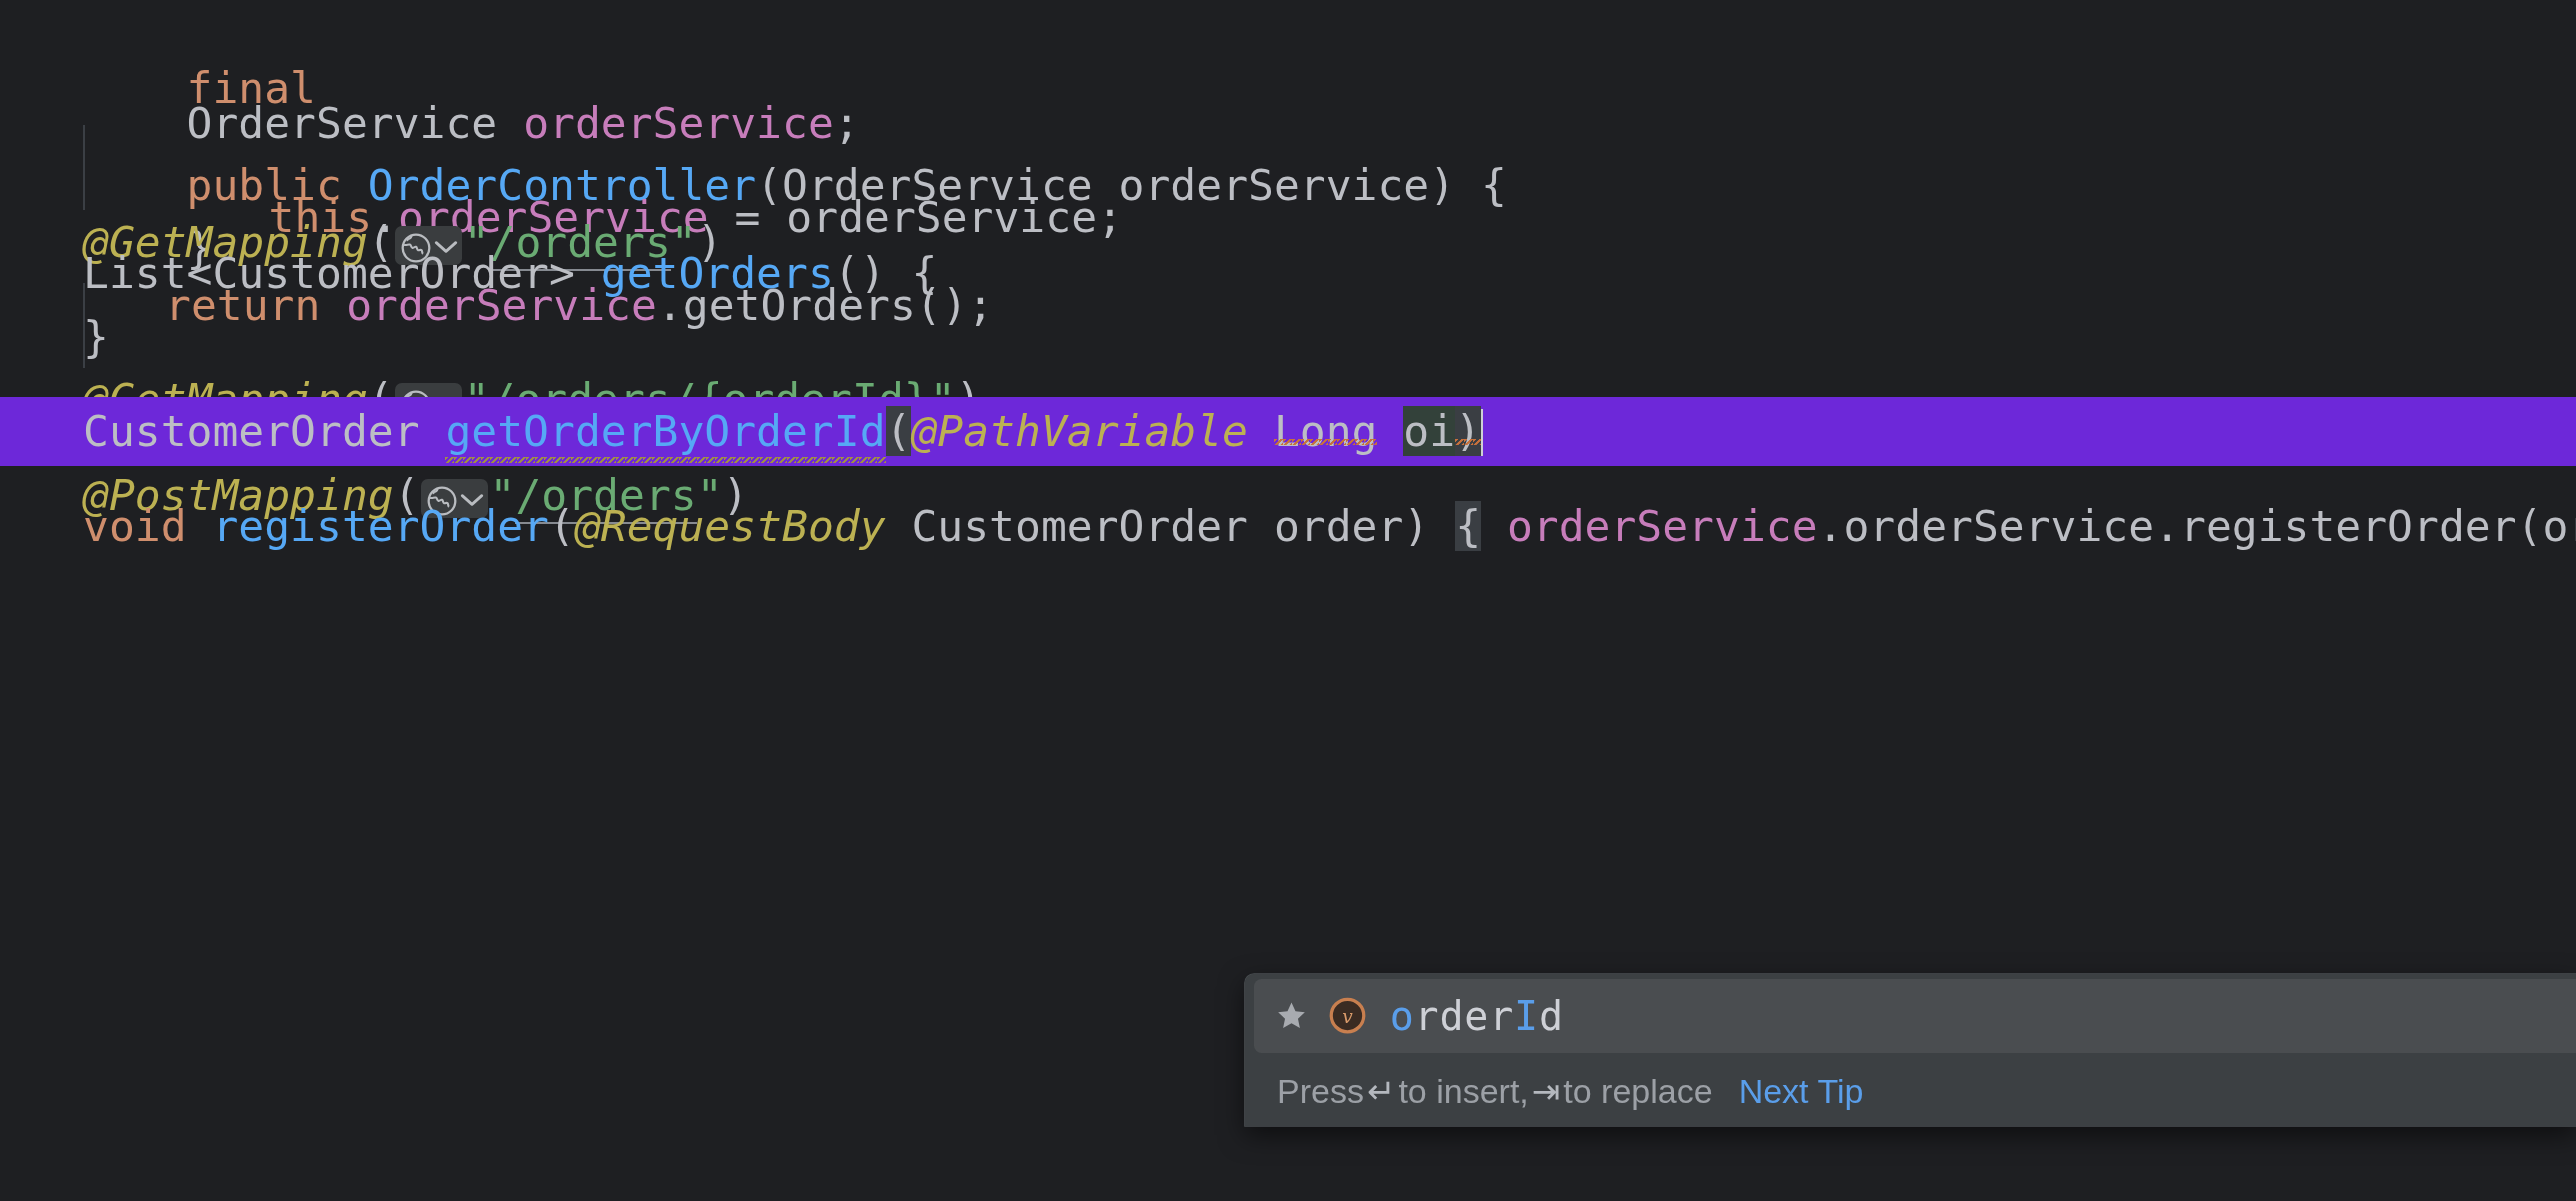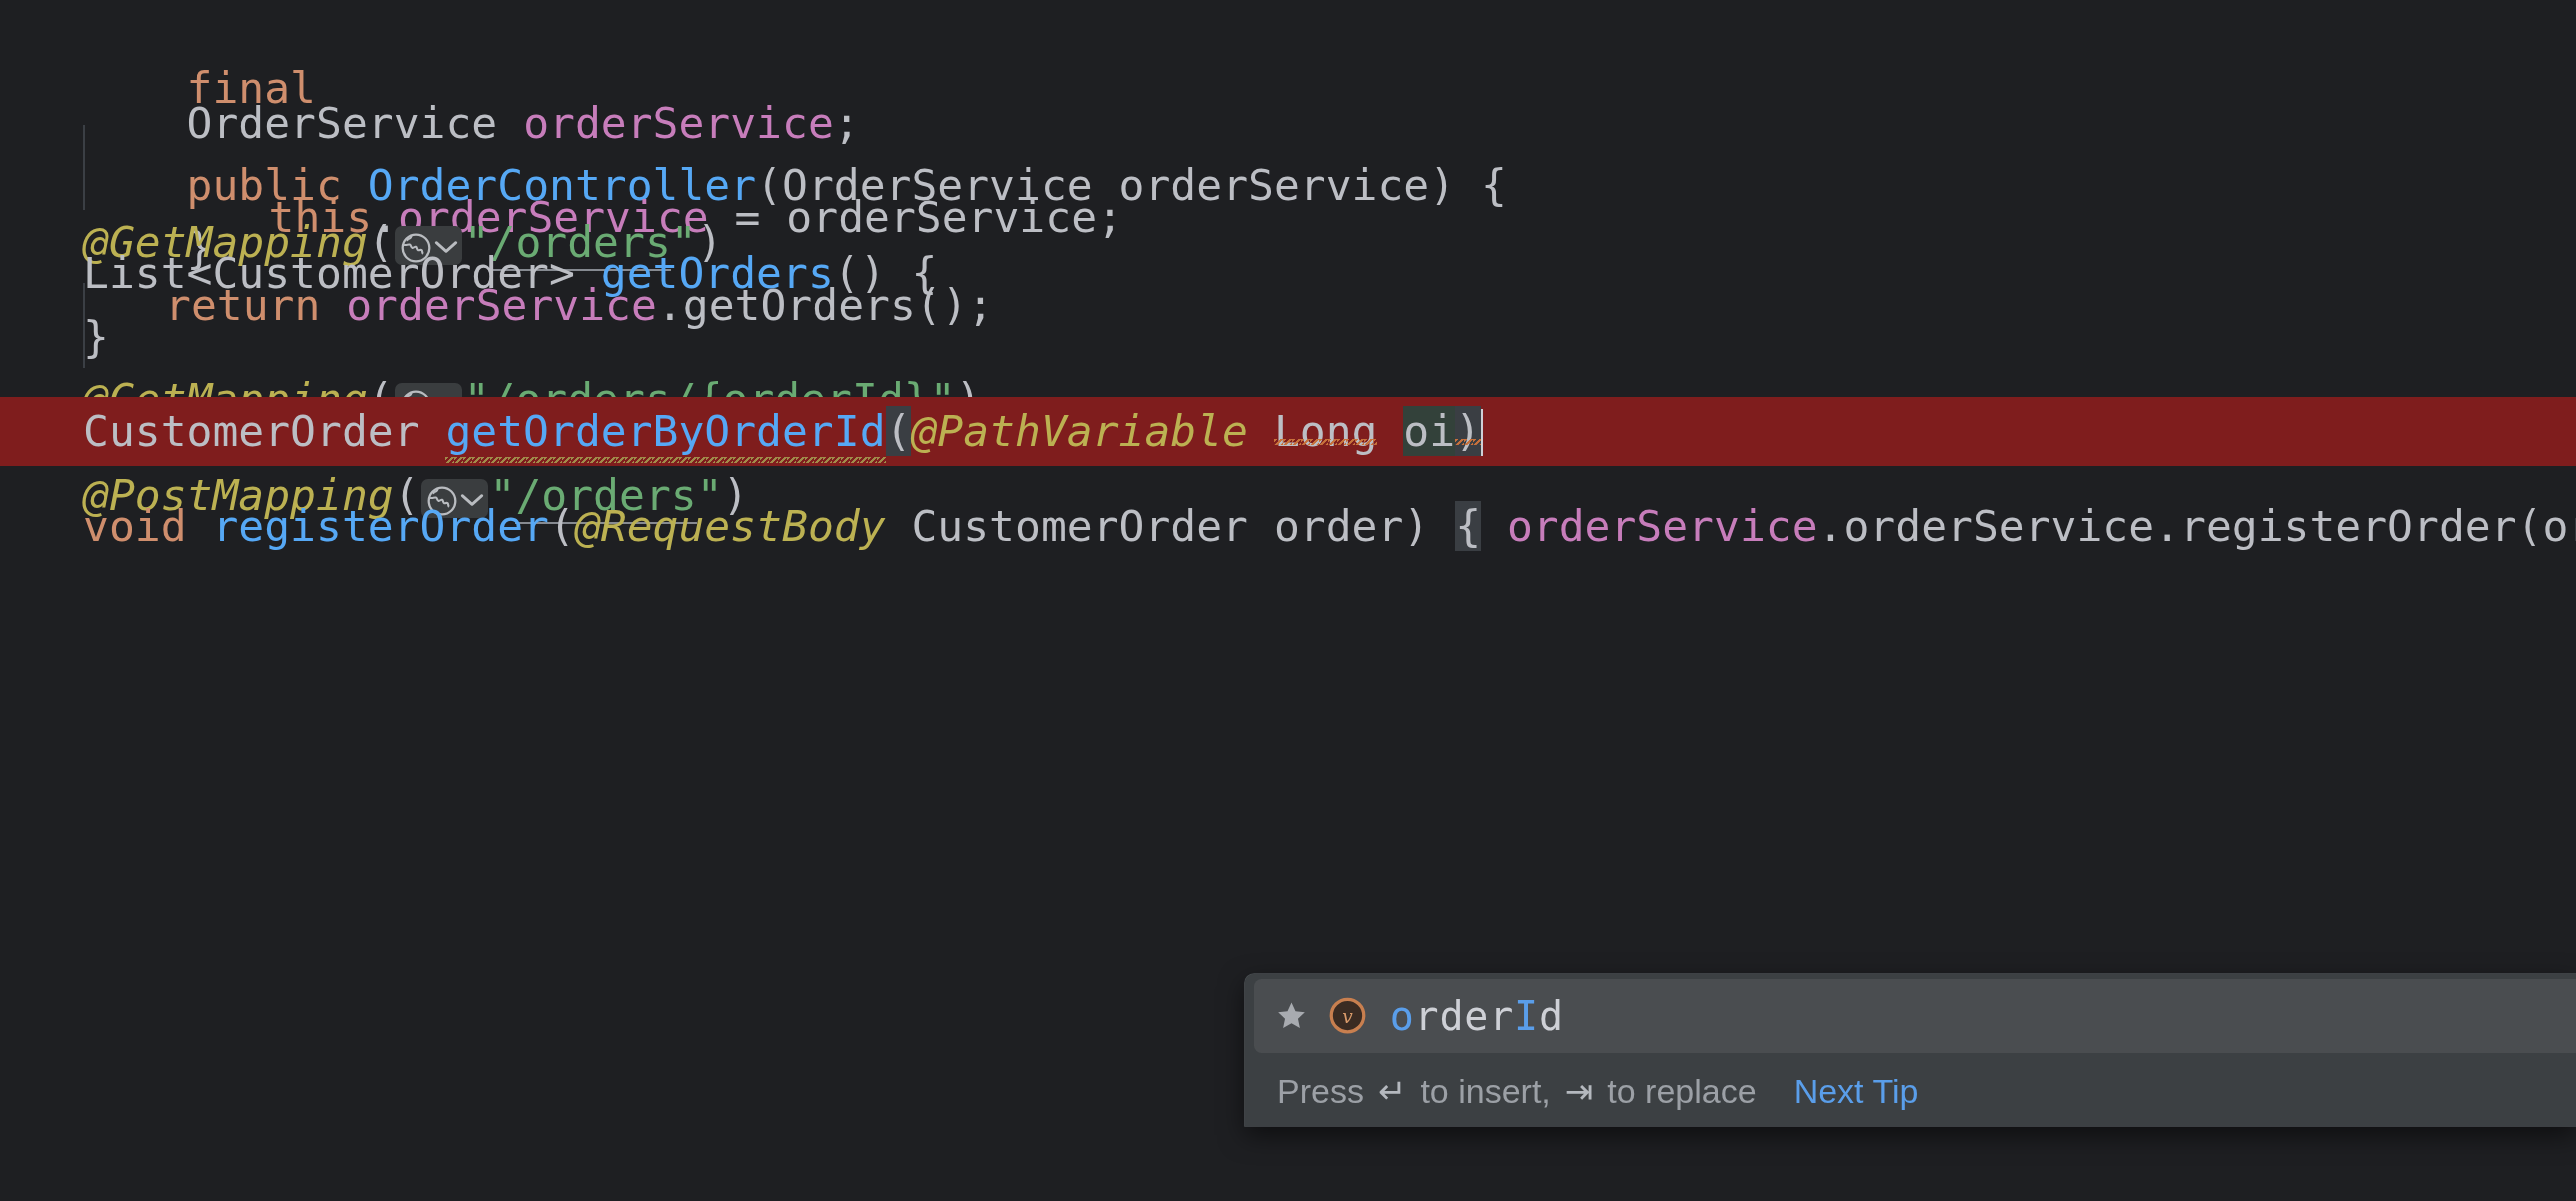--- a/index.html
+++ b/index.html
@@ -27,21 +27,21 @@
     width: 2576px;
     height: 69px;
     line-height: 69px;
     font-family: "DejaVu Sans Mono", monospace;
     font-size: 43px;
     white-space: pre;
     color: #bcbec4;
     padding-left: 83px;
   }
   .code-line.current {
-    background: #7f1d1d;
+    background: #6d28d9;
   }
 
   
   .indent-guide {
     position: absolute;
     width: 2.3px;
     background: #3b3f45;
     left: 83px;
   }
 
@@ -154,21 +154,21 @@
 
   #popup-hint {
     height: 68px;
     display: flex;
     align-items: center;
     padding-left: 32px;
     background: #3c4043;
     font-family: "Liberation Sans", sans-serif;
     font-size: 34px;
     color: #9ca0a6;
-    gap: 11px;
+    gap: 0;
   }
   #popup-hint .nexttip {
     color: #5a9eea;
     margin-left: 26px;
     text-align: center;
   }
   #popup-hint .keyglyph { color: #b4b8be; padding: 0 3px; }
 </style>
 </head>
 <body>

